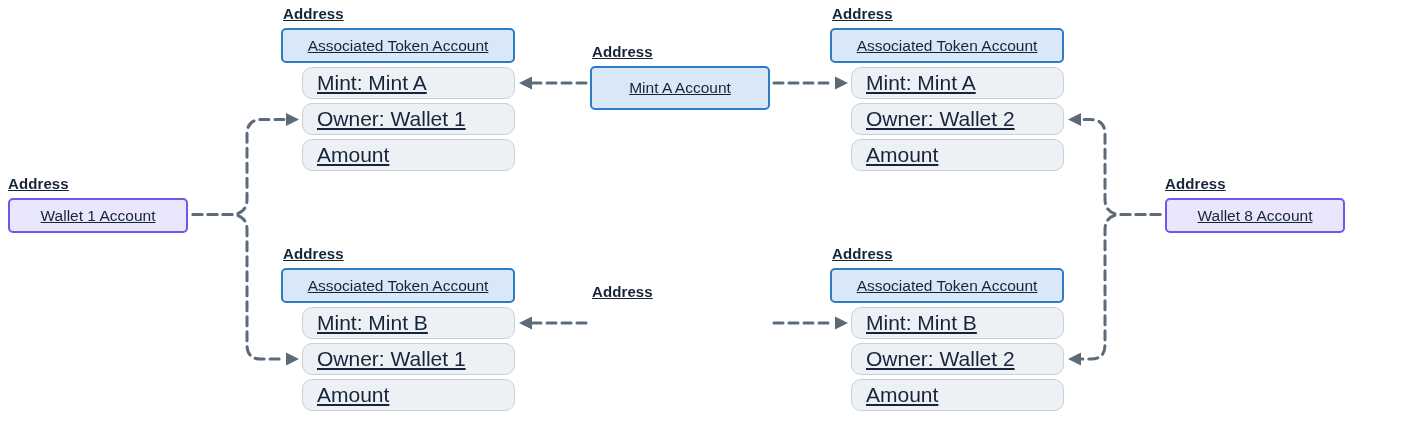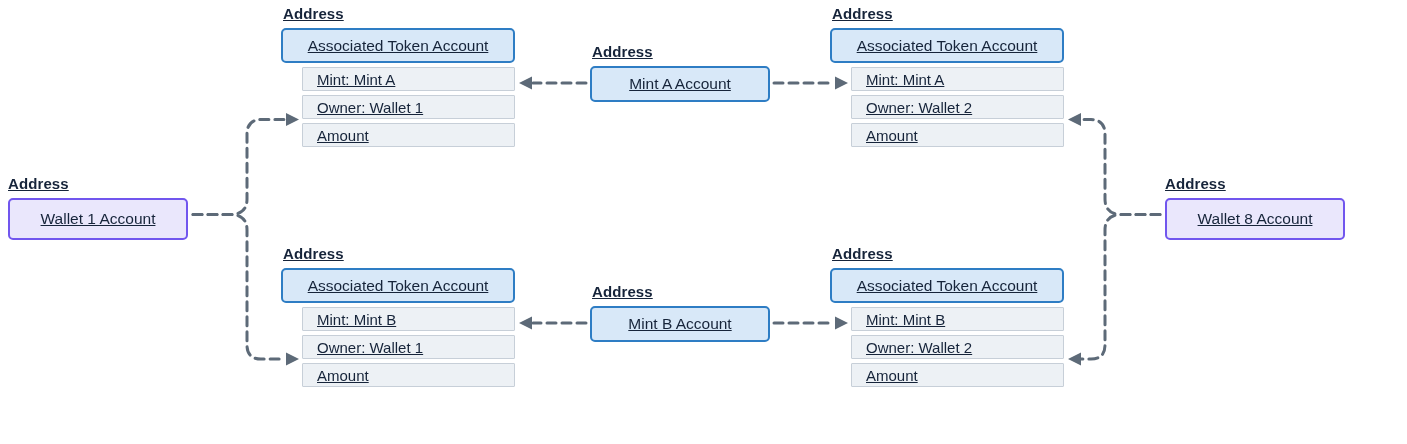--- a/index.html
+++ b/index.html
@@ -24,33 +24,33 @@
   .addr{font-size:15px;font-weight:600;line-height:16px;margin-bottom:6px;color:var(--text);letter-spacing:.1px;}
   .node{
     border-radius:5px;text-align:right;font-size:15.5px;font-weight:500;
     display:flex;align-items:center;justify-content:center;
   }
   .node.token{
     width:234px;height:35px;border:2px solid var(--token-node-border);
     background:var(--token-node-fill);
   }
   .node.mint{
-    width:180px;height:36px;border:2px solid var(--token-node-border);
+    width:180px;height:44px;border:2px solid var(--token-node-border);
     background:var(--token-node-fill);
   }
   .node.wallet{
-    width:180px;height:42px;border:2px solid var(--wallet-node-border);
+    width:180px;height:35px;border:2px solid var(--wallet-node-border);
     background:var(--wallet-node-fill);
   }
   .rows{margin-left:21px;width:213px;}
   .row{
-    height:24px;margin-top:4px;border:1px solid var(--field-row-border);
-    border-radius:1px;background:var(--field-row-fill);
+    height:32px;margin-top:4px;border:1px solid var(--field-row-border);
+    border-radius:10px;background:var(--field-row-fill);
     display:flex;align-items:center;padding-left:14px;
-    font-size:15px;font-weight:500;
+    font-size:21px;font-weight:500;
   }
 </style>
 </head>
 <body>
 
 <div class="stage">
 
   <svg class="connectors" viewBox="0 0 1407 444" xmlns="http://www.w3.org/2000/svg">
 
     <g>
@@ -104,21 +104,20 @@
     <div class="node wallet">Wallet 8 Account</div>
   </div>
 
   <div class="group" style="left:590px;top:44px;">
     <div class="addr" style="margin-left:2px;">Address</div>
     <div class="node mint">Mint A Account</div>
   </div>
 
   <div class="group" style="left:590px;top:284px;">
     <div class="addr" style="margin-left:2px;">Address</div>
-    <div class="node mint">Mint B Account</div>
   </div>
 
   <div class="group" style="left:281px;top:6px;">
     <div class="addr" style="margin-left:2px;">Address</div>
     <div class="node token">Associated Token Account</div>
     <div class="rows">
       <div class="row">Mint: Mint A</div>
       <div class="row">Owner: Wallet 1</div>
       <div class="row">Amount</div>
     </div>

